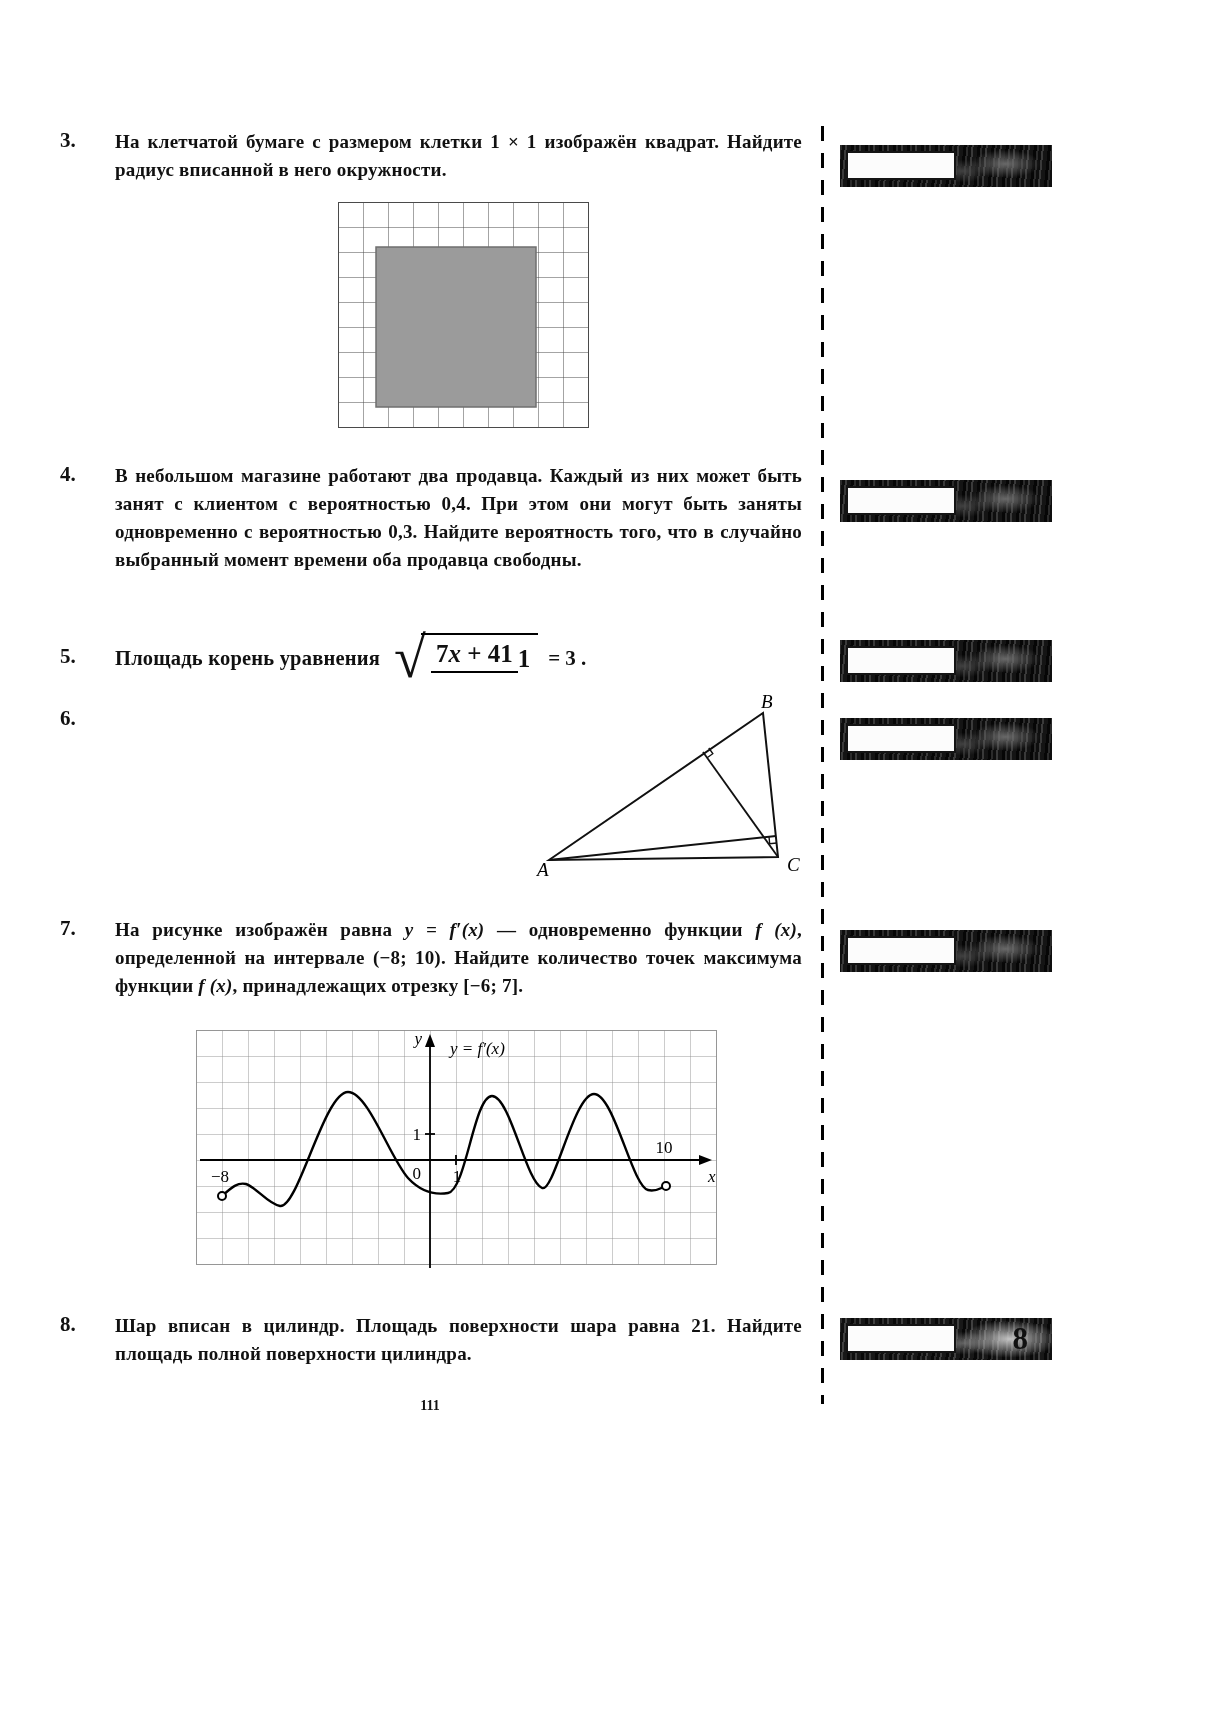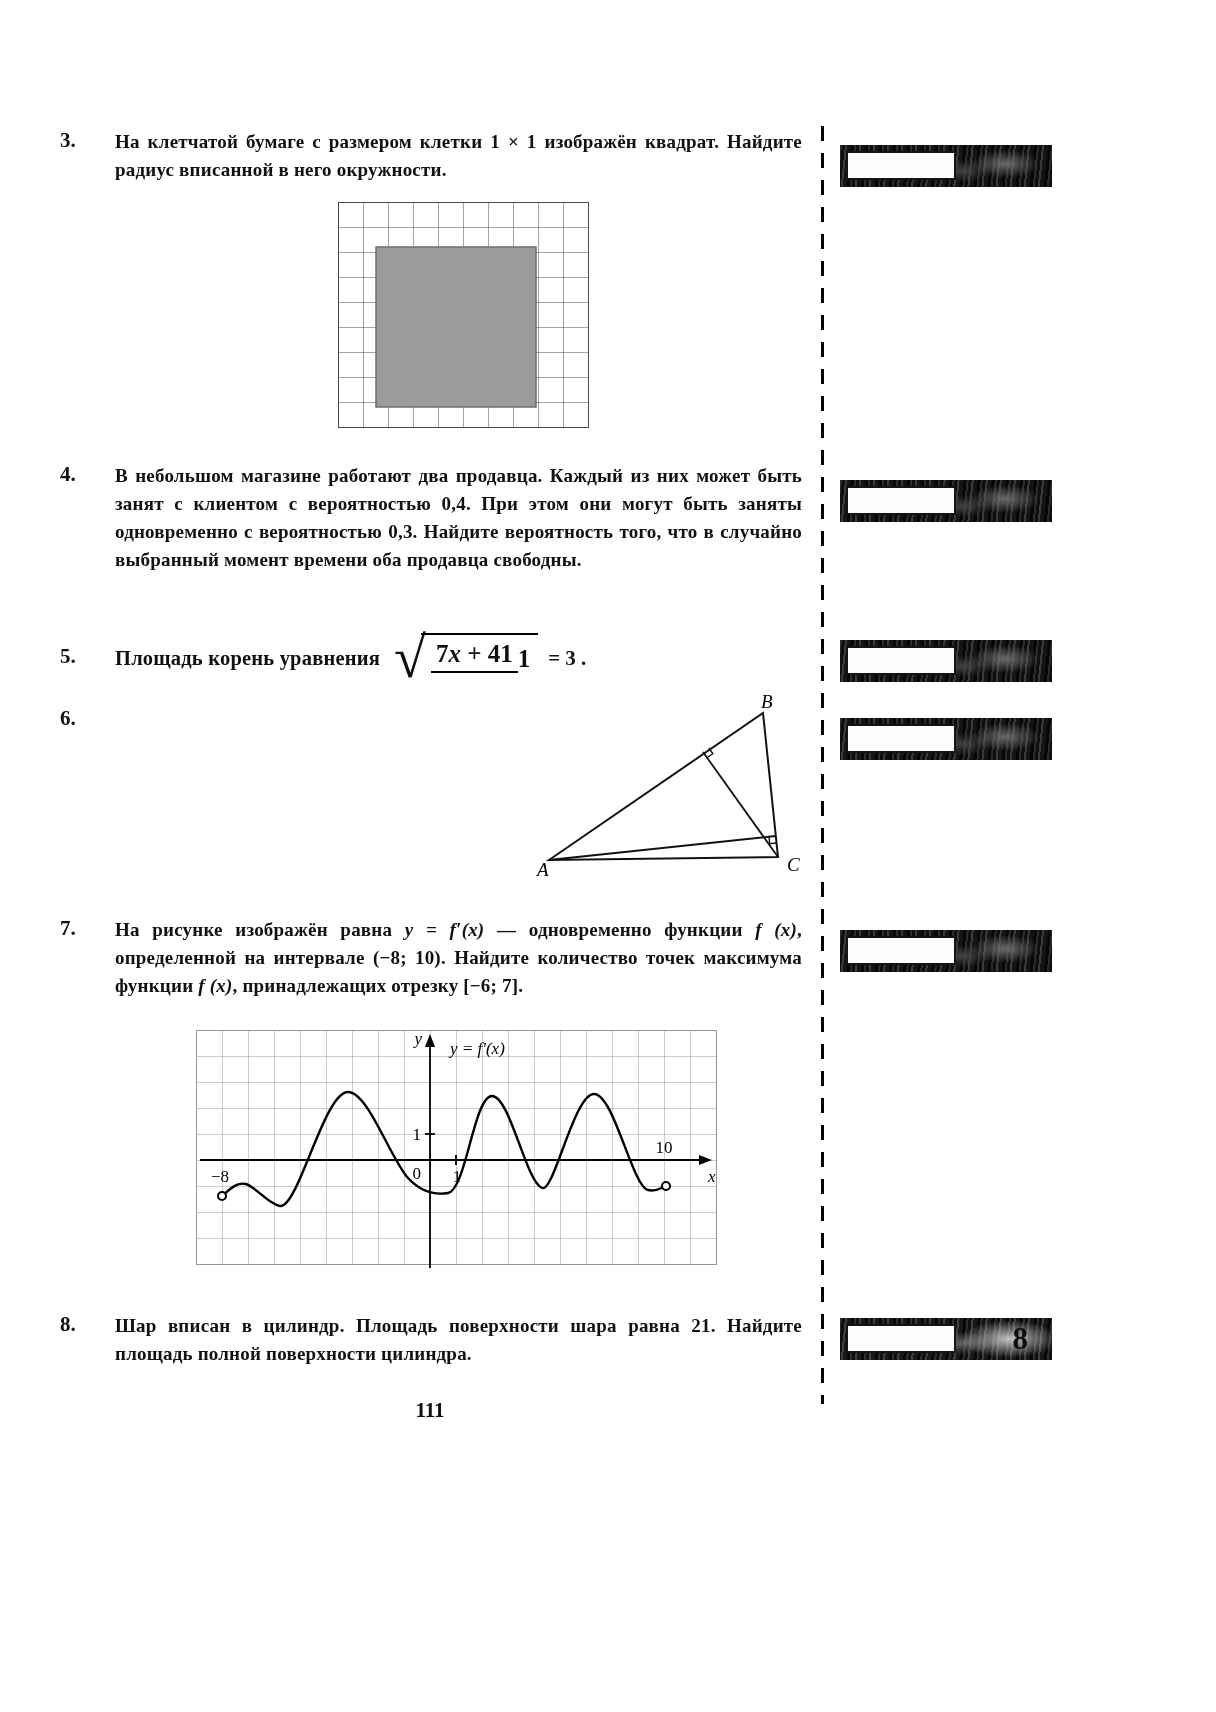--- a/index.html
+++ b/index.html
@@ -75,21 +75,21 @@
     background:#fcfcfc;
     border:2px solid #141414;
   }
   .ghost-digit {
     position:absolute; right:24px; top:3px;
     font-size:31px; font-weight:700; color:#101010;
   }
 
   .page-number {
     position:absolute; left:60px; top:1398px; width:740px;
-    text-align:center; font-size:21px; font-weight:700;
+    text-align:center; font-size:14px; font-weight:700;
   }
 </style>
 </head>
 <body>
 
 <div class="problem" style="left:60px; top:128px; width:742px;">
   <div class="pnum">3.</div>
   <div class="ptext">На клетчатой бумаге с размером клетки 1 × 1 изображён квадрат. Найдите радиус вписанной в него окружности.</div>
 </div>
 

